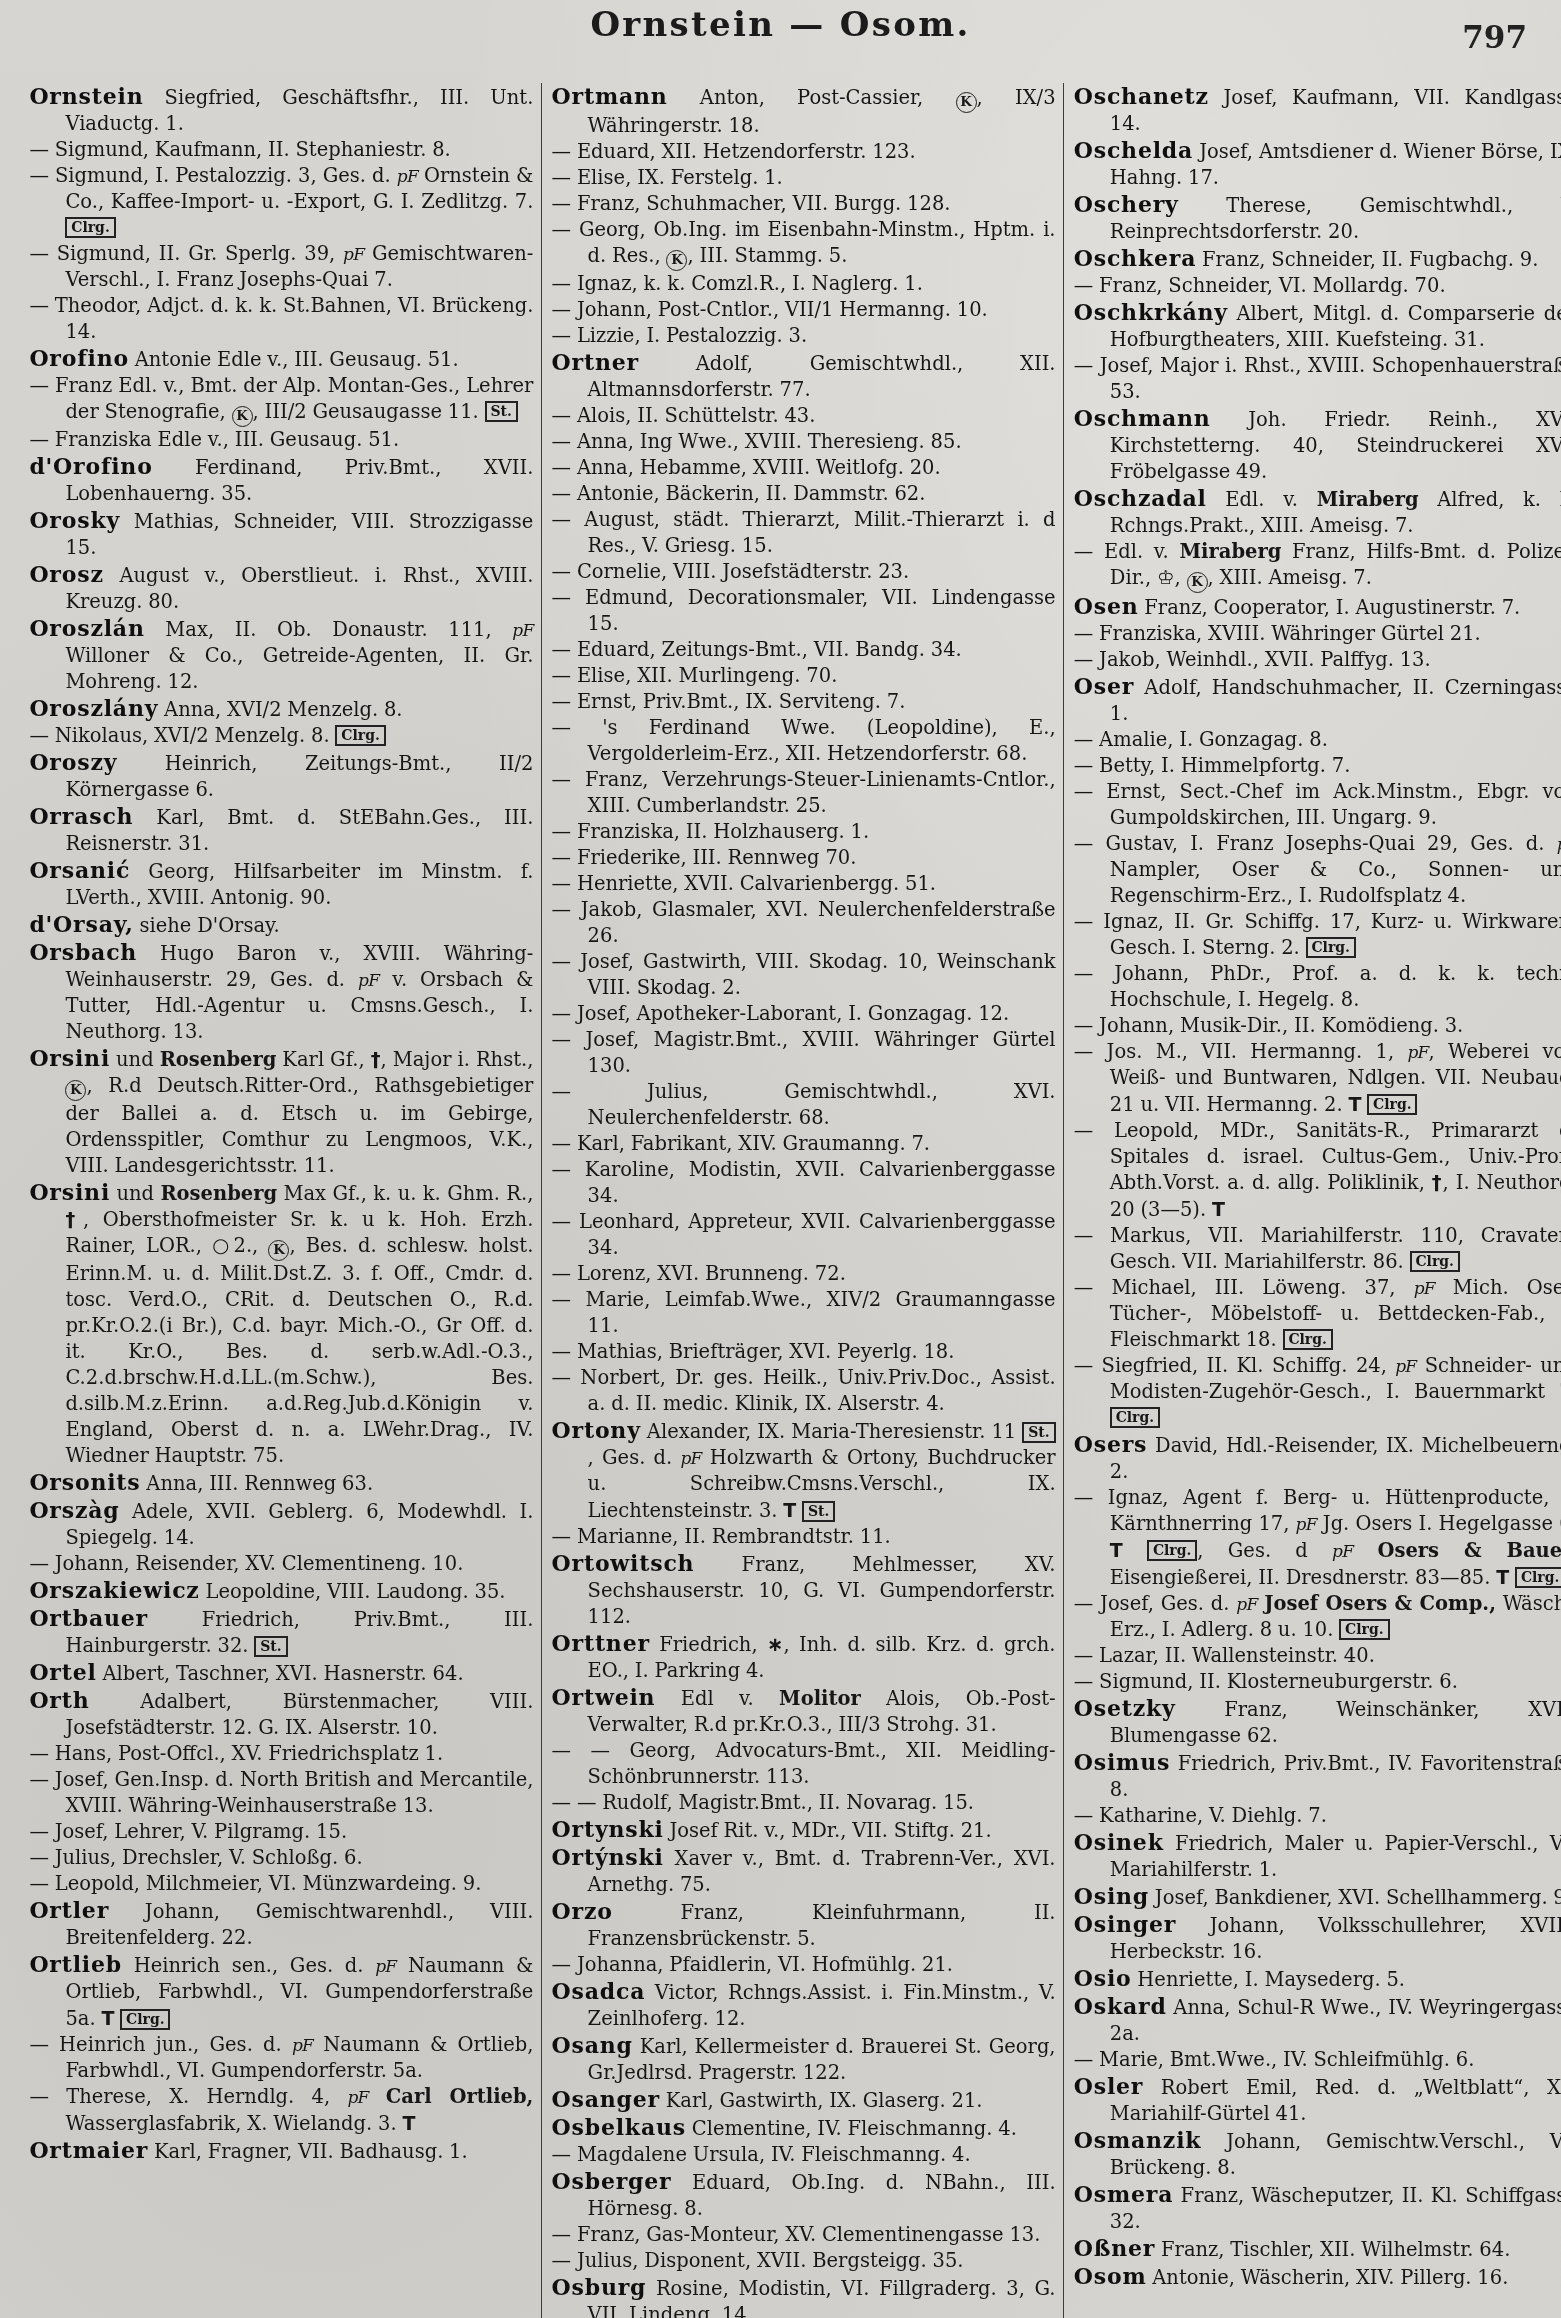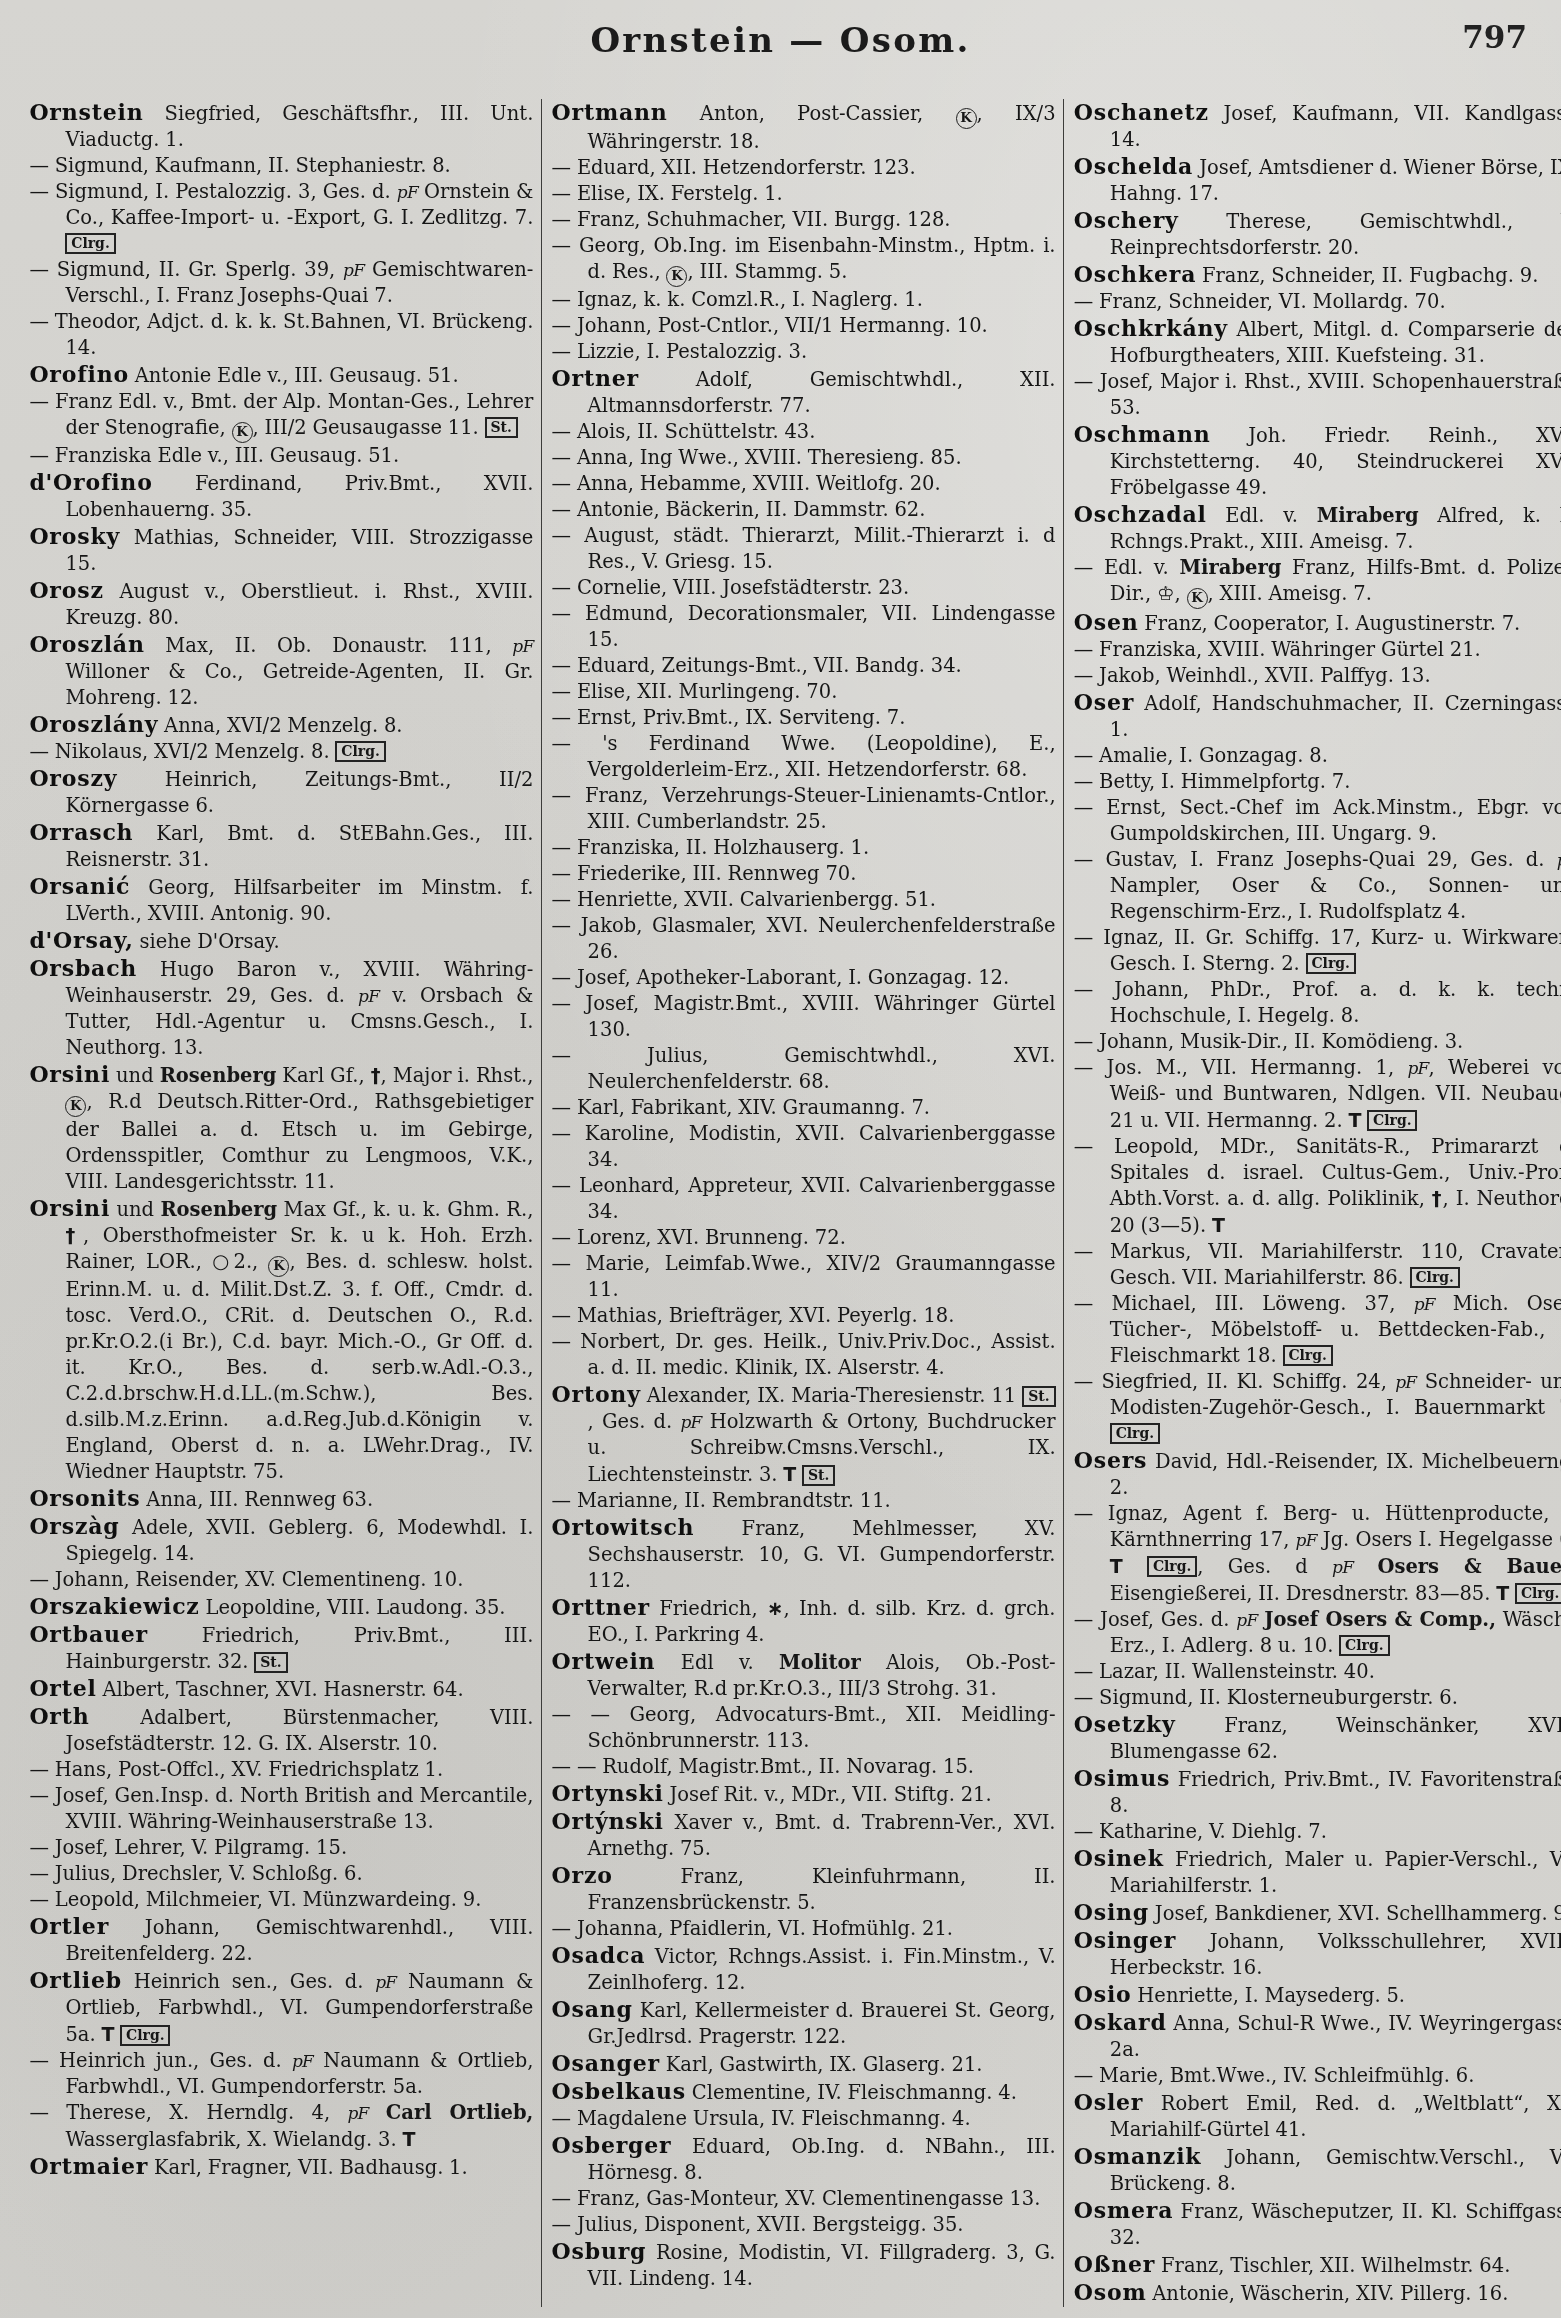--- a/index.html
+++ b/index.html
@@ -7,21 +7,21 @@
     position:relative;
     width:1561px;height:2319px;
     background:
       radial-gradient(ellipse at 75% 15%, rgba(255,255,255,.25), rgba(255,255,255,0) 45%),
       radial-gradient(ellipse at 20% 80%, rgba(120,120,115,.12), rgba(120,120,115,0) 50%),
       linear-gradient(180deg,#d6d5d1 0%,#d2d1cd 40%,#d4d3cf 100%);
     color:#161616;
     font-family:"DejaVu Serif", serif;
     overflow:hidden;
   }
-  .header{position:relative;height:66px;padding-top:20px;}
+  .header{position:relative;height:66px;padding-top:4px;}
   .title{
     text-align:center;font-weight:bold;font-size:34px;letter-spacing:2.3px;
     color:#1b1b1b;
   }
   .pageno{position:absolute;top:19px;right:34px;font-size:31px;font-weight:bold;color:#222;text-align:right;}
   .columns{
     display:flex;align-items:stretch;
     padding:12.5px 12.5px 0 20px;
   }
   .column{
@@ -122,20 +122,21 @@
         <p class="entry">— Edmund, Decorationsmaler, VII. Lindengasse 15.</p>
         <p class="entry">— Eduard, Zeitungs-Bmt., VII. Bandg. 34.</p>
         <p class="entry">— Elise, XII. Murlingeng. 70.</p>
         <p class="entry">— Ernst, Priv.Bmt., IX. Serviteng. 7.</p>
         <p class="entry">— 's Ferdinand Wwe. (Leopoldine), E., Vergolderleim-Erz., XII. Hetzendorferstr. 68.</p>
         <p class="entry">— Franz, Verzehrungs-Steuer-Linienamts-Cntlor., XIII. Cumberlandstr. 25.</p>
         <p class="entry">— Franziska, II. Holzhauserg. 1.</p>
         <p class="entry">— Friederike, III. Rennweg 70.</p>
         <p class="entry">— Henriette, XVII. Calvarienbergg. 51.</p>
         <p class="entry">— Jakob, Glasmaler, XVI. Neulerchenfelderstraße 26.</p>
+        <p class="entry">— Josef, Gastwirth, VIII. Skodag. 10, Weinschank VIII. Skodag. 2.</p>
         <p class="entry">— Josef, Apotheker-Laborant, I. Gonzagag. 12.</p>
         <p class="entry">— Josef, Magistr.Bmt., XVIII. Währinger Gürtel 130.</p>
         <p class="entry">— Julius, Gemischtwhdl., XVI. Neulerchenfelderstr. 68.</p>
         <p class="entry">— Karl, Fabrikant, XIV. Graumanng. 7.</p>
         <p class="entry">— Karoline, Modistin, XVII. Calvarienberggasse 34.</p>
         <p class="entry">— Leonhard, Appreteur, XVII. Calvarienberggasse 34.</p>
         <p class="entry">— Lorenz, XVI. Brunneng. 72.</p>
         <p class="entry">— Marie, Leimfab.Wwe., XIV/2 Graumanngasse 11.</p>
         <p class="entry">— Mathias, Briefträger, XVI. Peyerlg. 18.</p>
         <p class="entry">— Norbert, Dr. ges. Heilk., Univ.Priv.Doc., Assist. a. d. II. medic. Klinik, IX. Alserstr. 4.</p>

